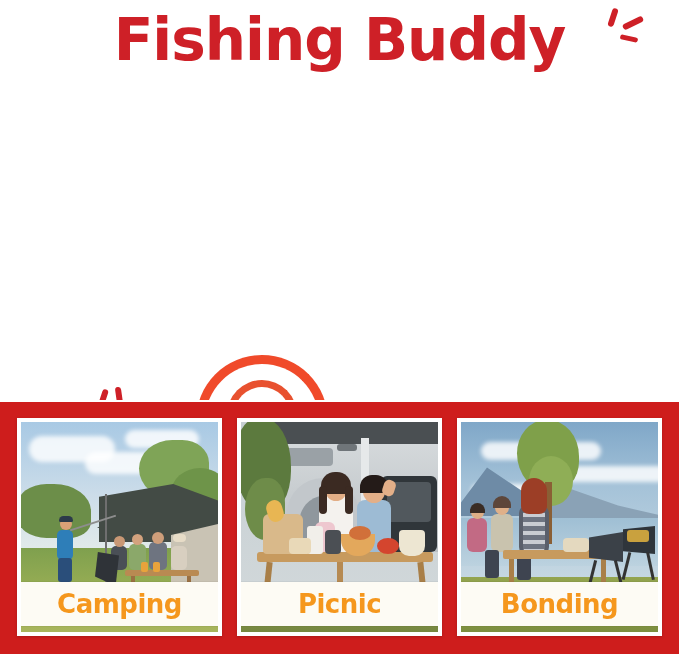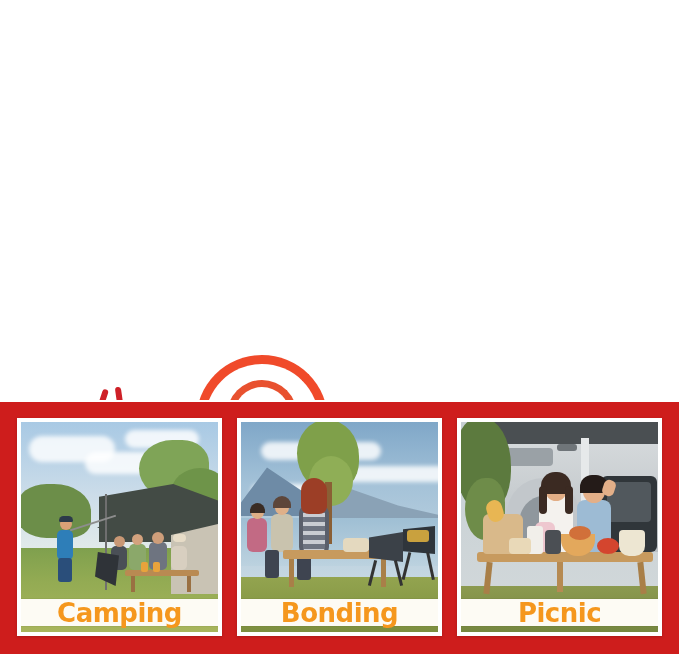--- a/index.html
+++ b/index.html
@@ -178,21 +178,21 @@
     padding:4px;
     box-sizing:border-box;
     box-shadow:0 1px 3px rgba(0,0,0,.18);
   }
   .card-inner{
     position:relative;width:100%;height:100%;overflow:hidden;
     background:#cfd8de;
   }
   .photo{position:absolute;left:0;top:0;width:100%;height:100%;}
   .label-strip{
-    position:absolute;left:0;bottom:6px;width:100%;height:27px;
+    position:absolute;left:0;bottom:6px;width:100%;height:44px;
     background:#FDFBF4;
     display:flex;align-items:center;justify-content:center;
     box-shadow:0 0 0 1px rgba(0,0,0,.04);
   }
   .label-text{
     font-family:"DejaVu Sans", sans-serif;font-weight:bold;
     font-size:26px;color:#F5971D;letter-spacing:-0.5px;
   }
 
   
@@ -200,20 +200,28 @@
   .ground{position:absolute;left:0;bottom:0;width:100%;height:36%;}
   .cloud{position:absolute;background:rgba(255,255,255,.82);border-radius:40px;filter:blur(2px);}
   .shape{position:absolute;}
 </style>
 </head>
 <body>
 
 <div class="page">
 
   <div class="header">
+    <div class="title-wrap">
+      <h1 class="title">Fishing Buddy</h1>
+      <div class="title-burst">
+        <div class="burst-d" style="left:14px;top:2px;width:6px;height:19px;transform:rotate(18deg);"></div>
+        <div class="burst-d" style="left:26px;top:14px;width:22px;height:6px;transform:rotate(-26deg);"></div>
+        <div class="burst-d" style="left:24px;top:30px;width:18px;height:5px;transform:rotate(12deg);"></div>
+      </div>
+    </div>
   </div>
 
   <div class="product">
 
     <div class="bag-burst">
       <div class="burst-d" style="left:4px;top:22px;width:20px;height:6px;transform:rotate(24deg);"></div>
       <div class="burst-d" style="left:18px;top:6px;width:6px;height:20px;transform:rotate(18deg);"></div>
       <div class="burst-d" style="left:34px;top:4px;width:6px;height:18px;transform:rotate(-8deg);"></div>
     </div>
 
@@ -305,20 +313,73 @@
           </div>
           <div class="label-strip">
             <span class="label-text">Camping</span>
           </div>
         </div>
       </div>
 
       <div class="card">
         <div class="card-inner">
           <div class="photo">
+            <div class="sky" style="background:linear-gradient(180deg,#C6CFD3 0%,#D3D9DB 100%);height:100%;"></div>
+
+            <div class="shape" style="left:28px;top:6px;width:178px;height:124px;background:linear-gradient(180deg,#D8DCDE,#B9BFC3);border-radius:6px;"></div>
+            <div class="shape" style="left:28px;top:0px;width:178px;height:22px;background:#4A4F52;border-radius:4px;"></div>
+            <div class="shape" style="left:40px;top:26px;width:52px;height:18px;background:#9AA1A6;border-radius:4px;"></div>
+            <div class="shape" style="left:96px;top:22px;width:20px;height:7px;background:#6F7579;border-radius:3px;"></div>
+            <div class="shape" style="left:46px;top:56px;width:72px;height:72px;background:#C2C7CB;border-radius:50% 50% 0 0;"></div>
+            <div class="shape" style="left:58px;top:74px;width:48px;height:56px;background:#8F979D;border-radius:50% 50% 0 0;"></div>
+            <div class="shape" style="left:140px;top:54px;width:56px;height:76px;background:#30363A;border-radius:6px;"></div>
+            <div class="shape" style="left:146px;top:60px;width:44px;height:40px;background:#51585D;border-radius:4px;"></div>
+            <div class="shape" style="left:120px;top:16px;width:8px;height:100px;background:#E6E9EA;"></div>
+
+            <div class="shape" style="left:-6px;top:-4px;width:56px;height:96px;background:#5C7A3E;border-radius:40% 50% 45% 55%;"></div>
+            <div class="shape" style="left:4px;top:56px;width:40px;height:62px;background:#6E8C49;border-radius:50% 40% 45% 50%;"></div>
+
+            <div class="ground" style="background:linear-gradient(180deg,#8C9A50,#76873F);height:22%;"></div>
+
+            <div class="shape" style="left:78px;top:74px;width:34px;height:56px;background:#F4F2EE;border-radius:8px;"></div>
+            <div class="shape" style="left:84px;top:56px;width:22px;height:23px;background:#E2AE86;border-radius:50%;"></div>
+            <div class="shape" style="left:80px;top:50px;width:30px;height:22px;background:#3B2A22;border-radius:14px 14px 0 0;"></div>
+            <div class="shape" style="left:78px;top:64px;width:8px;height:28px;background:#3B2A22;border-radius:5px;"></div>
+            <div class="shape" style="left:104px;top:64px;width:8px;height:28px;background:#3B2A22;border-radius:5px;"></div>
+            <div class="shape" style="left:74px;top:100px;width:20px;height:34px;background:#EEC7CF;border-radius:6px;"></div>
+
+            <div class="shape" style="left:116px;top:78px;width:34px;height:54px;background:#9DBBD4;border-radius:8px;"></div>
+            <div class="shape" style="left:122px;top:58px;width:22px;height:23px;background:#E3AF88;border-radius:50%;"></div>
+            <div class="shape" style="left:119px;top:53px;width:28px;height:18px;background:#241B18;border-radius:12px 12px 0 0;"></div>
+            <div class="shape" style="left:142px;top:58px;width:12px;height:16px;background:#E3AF88;border-radius:5px;transform:rotate(18deg);"></div>
+
+            <div class="shape" style="left:16px;top:130px;width:176px;height:10px;background:#C79A5E;border-radius:3px;"></div>
+            <div class="shape" style="left:24px;top:140px;width:6px;height:32px;background:#A97F48;transform:rotate(6deg);"></div>
+            <div class="shape" style="left:178px;top:140px;width:6px;height:32px;background:#A97F48;transform:rotate(-6deg);"></div>
+            <div class="shape" style="left:96px;top:140px;width:6px;height:30px;background:#B68A52;"></div>
+
+            <div class="shape" style="left:22px;top:92px;width:40px;height:40px;background:#D9B98A;border-radius:6px 6px 4px 4px;"></div>
+            <div class="shape" style="left:26px;top:78px;width:16px;height:22px;background:#E8B653;border-radius:8px;transform:rotate(-16deg);"></div>
+            <div class="shape" style="left:66px;top:104px;width:16px;height:28px;background:#F1EFEA;border-radius:3px;"></div>
+            <div class="shape" style="left:84px;top:108px;width:16px;height:24px;background:#4B4F54;border-radius:4px;"></div>
+            <div class="shape" style="left:100px;top:112px;width:34px;height:22px;background:#E3A85C;border-radius:0 0 16px 16px;"></div>
+            <div class="shape" style="left:108px;top:104px;width:22px;height:14px;background:#D1703A;border-radius:50%;"></div>
+            <div class="shape" style="left:136px;top:116px;width:22px;height:16px;background:#D4452E;border-radius:50%;"></div>
+            <div class="shape" style="left:158px;top:108px;width:26px;height:26px;background:#EDE6D2;border-radius:4px 4px 10px 10px;"></div>
+            <div class="shape" style="left:48px;top:116px;width:22px;height:16px;background:#E9D9B8;border-radius:4px;"></div>
+          </div>
+          <div class="label-strip">
+            <span class="label-text">Picnic</span>
+          </div>
+        </div>
+      </div>
+
+      <div class="card">
+        <div class="card-inner">
+          <div class="photo">
             <div class="sky" style="background:linear-gradient(180deg,#7FA7C8 0%,#A4C2D8 40%,#C5D7E2 100%);height:74%;"></div>
             <div class="cloud" style="left:20px;top:20px;width:120px;height:18px;"></div>
             <div class="cloud" style="left:96px;top:44px;width:110px;height:16px;"></div>
             <div class="cloud" style="left:10px;top:62px;width:90px;height:14px;"></div>
 
             <div class="shape" style="left:-10px;top:40px;width:120px;height:54px;background:#6E8BA6;clip-path:polygon(0% 100%,30% 10%,62% 58%,100% 100%);"></div>
             <div class="shape" style="left:70px;top:58px;width:150px;height:40px;background:#8AA2B6;clip-path:polygon(0% 100%,26% 22%,58% 64%,100% 100%);"></div>
 
             <div class="shape" style="left:0;top:96px;width:100%;height:48px;background:linear-gradient(180deg,#9FBFD4,#BCD2DF);"></div>
 
@@ -353,69 +414,16 @@
             <div class="shape" style="left:166px;top:108px;width:22px;height:12px;background:#C9A13E;border-radius:3px;"></div>
             <div class="shape" style="left:164px;top:130px;width:3px;height:28px;background:#333;transform:rotate(14deg);"></div>
             <div class="shape" style="left:188px;top:130px;width:3px;height:28px;background:#333;transform:rotate(-12deg);"></div>
           </div>
           <div class="label-strip">
             <span class="label-text">Bonding</span>
           </div>
         </div>
       </div>
 
-      <div class="card">
-        <div class="card-inner">
-          <div class="photo">
-            <div class="sky" style="background:linear-gradient(180deg,#C6CFD3 0%,#D3D9DB 100%);height:100%;"></div>
-
-            <div class="shape" style="left:28px;top:6px;width:178px;height:124px;background:linear-gradient(180deg,#D8DCDE,#B9BFC3);border-radius:6px;"></div>
-            <div class="shape" style="left:28px;top:0px;width:178px;height:22px;background:#4A4F52;border-radius:4px;"></div>
-            <div class="shape" style="left:40px;top:26px;width:52px;height:18px;background:#9AA1A6;border-radius:4px;"></div>
-            <div class="shape" style="left:96px;top:22px;width:20px;height:7px;background:#6F7579;border-radius:3px;"></div>
-            <div class="shape" style="left:46px;top:56px;width:72px;height:72px;background:#C2C7CB;border-radius:50% 50% 0 0;"></div>
-            <div class="shape" style="left:58px;top:74px;width:48px;height:56px;background:#8F979D;border-radius:50% 50% 0 0;"></div>
-            <div class="shape" style="left:140px;top:54px;width:56px;height:76px;background:#30363A;border-radius:6px;"></div>
-            <div class="shape" style="left:146px;top:60px;width:44px;height:40px;background:#51585D;border-radius:4px;"></div>
-            <div class="shape" style="left:120px;top:16px;width:8px;height:100px;background:#E6E9EA;"></div>
-
-            <div class="shape" style="left:-6px;top:-4px;width:56px;height:96px;background:#5C7A3E;border-radius:40% 50% 45% 55%;"></div>
-            <div class="shape" style="left:4px;top:56px;width:40px;height:62px;background:#6E8C49;border-radius:50% 40% 45% 50%;"></div>
-
-            <div class="ground" style="background:linear-gradient(180deg,#8C9A50,#76873F);height:22%;"></div>
-
-            <div class="shape" style="left:78px;top:74px;width:34px;height:56px;background:#F4F2EE;border-radius:8px;"></div>
-            <div class="shape" style="left:84px;top:56px;width:22px;height:23px;background:#E2AE86;border-radius:50%;"></div>
-            <div class="shape" style="left:80px;top:50px;width:30px;height:22px;background:#3B2A22;border-radius:14px 14px 0 0;"></div>
-            <div class="shape" style="left:78px;top:64px;width:8px;height:28px;background:#3B2A22;border-radius:5px;"></div>
-            <div class="shape" style="left:104px;top:64px;width:8px;height:28px;background:#3B2A22;border-radius:5px;"></div>
-            <div class="shape" style="left:74px;top:100px;width:20px;height:34px;background:#EEC7CF;border-radius:6px;"></div>
-
-            <div class="shape" style="left:116px;top:78px;width:34px;height:54px;background:#9DBBD4;border-radius:8px;"></div>
-            <div class="shape" style="left:122px;top:58px;width:22px;height:23px;background:#E3AF88;border-radius:50%;"></div>
-            <div class="shape" style="left:119px;top:53px;width:28px;height:18px;background:#241B18;border-radius:12px 12px 0 0;"></div>
-            <div class="shape" style="left:142px;top:58px;width:12px;height:16px;background:#E3AF88;border-radius:5px;transform:rotate(18deg);"></div>
-
-            <div class="shape" style="left:16px;top:130px;width:176px;height:10px;background:#C79A5E;border-radius:3px;"></div>
-            <div class="shape" style="left:24px;top:140px;width:6px;height:32px;background:#A97F48;transform:rotate(6deg);"></div>
-            <div class="shape" style="left:178px;top:140px;width:6px;height:32px;background:#A97F48;transform:rotate(-6deg);"></div>
-            <div class="shape" style="left:96px;top:140px;width:6px;height:30px;background:#B68A52;"></div>
-
-            <div class="shape" style="left:22px;top:92px;width:40px;height:40px;background:#D9B98A;border-radius:6px 6px 4px 4px;"></div>
-            <div class="shape" style="left:26px;top:78px;width:16px;height:22px;background:#E8B653;border-radius:8px;transform:rotate(-16deg);"></div>
-            <div class="shape" style="left:66px;top:104px;width:16px;height:28px;background:#F1EFEA;border-radius:3px;"></div>
-            <div class="shape" style="left:84px;top:108px;width:16px;height:24px;background:#4B4F54;border-radius:4px;"></div>
-            <div class="shape" style="left:100px;top:112px;width:34px;height:22px;background:#E3A85C;border-radius:0 0 16px 16px;"></div>
-            <div class="shape" style="left:108px;top:104px;width:22px;height:14px;background:#D1703A;border-radius:50%;"></div>
-            <div class="shape" style="left:136px;top:116px;width:22px;height:16px;background:#D4452E;border-radius:50%;"></div>
-            <div class="shape" style="left:158px;top:108px;width:26px;height:26px;background:#EDE6D2;border-radius:4px 4px 10px 10px;"></div>
-            <div class="shape" style="left:48px;top:116px;width:22px;height:16px;background:#E9D9B8;border-radius:4px;"></div>
-          </div>
-          <div class="label-strip">
-            <span class="label-text">Picnic</span>
-          </div>
-        </div>
-      </div>
-
     </div>
   </div>
 
 </div>
 
 </body></html>

